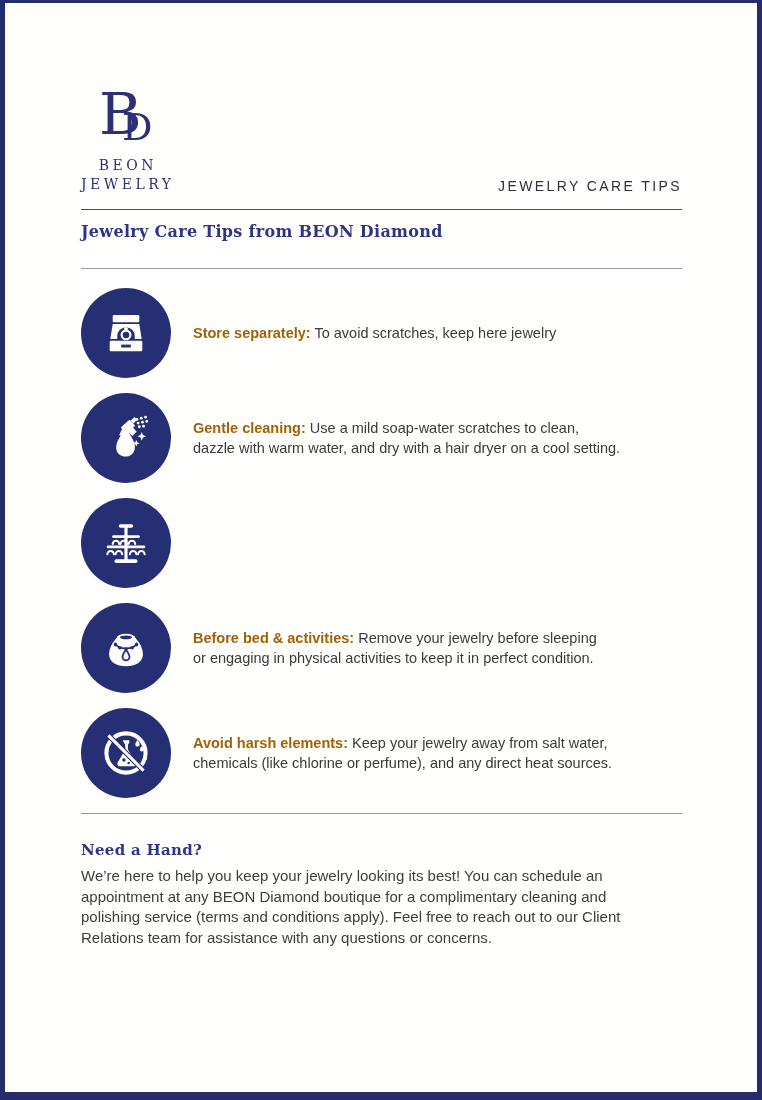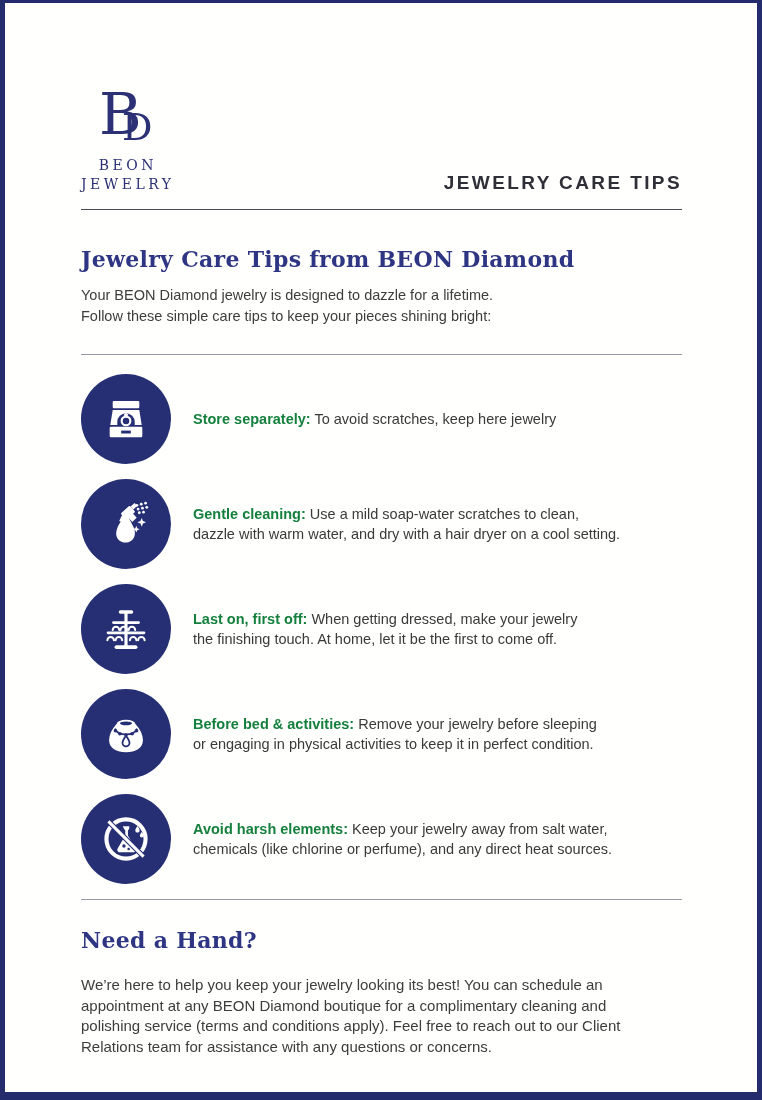--- a/index.html
+++ b/index.html
@@ -14,41 +14,41 @@
   
   .header {
     margin-top:79px;
     display:flex; justify-content:space-between; align-items:flex-end;
     padding-bottom:15px; border-bottom:1px solid #4a4a52;
   }
   .logo { display:flex; flex-direction:column; align-items:center; }
   .logo-mono { width:66px; height:72px; }
   .logo-name { color:#2b3174; font-family:"DejaVu Serif", serif; font-size:14px;
     letter-spacing:3.5px; line-height:19px; text-align:center; margin-top:2px; }
-  .doc-title { color:#2f2f38; font-size:19px; font-weight:bold; letter-spacing:2.4px; }
+  .doc-title { color:#2f2f38; font-size:14px; font-weight:normal; letter-spacing:2.4px; }
   
   .h-serif { font-family:"DejaVu Serif", serif; color:#2e3583; font-weight:600; }
-  .intro-heading { font-size:22px; margin-top:36px; letter-spacing:0.3px; }
+  .intro-heading { font-size:16px; margin-top:12px; letter-spacing:0.3px; }
   .intro-body { margin-top:13px; font-size:14.5px; color:#3d3d3d; line-height:21px; }
   .divider { border:none; border-top:1px solid #9a9aa6; margin:0; }
   .div-1 { margin-top:27px; }
   .div-2 { margin-top:14px; }
   
   .tips { padding-top:19px; }
   .tip-row { display:flex; align-items:center; margin-bottom:15px; }
   .tip-icon-circle {
     width:90px; height:90px; border-radius:50%; background:#272f74;
     flex:0 0 90px; display:flex; align-items:center; justify-content:center;
   }
   .tip-icon-circle svg { width:58px; height:58px; }
   .tip-text { margin-left:22px; font-size:14.5px; color:#3a3a3a; line-height:20.5px; max-width:490px; }
-  .tip-text b { color:#15803d; }
+  .tip-text b { color:#a16207; }
   
-  .hand-heading { font-size:22px; margin-top:27px; letter-spacing:0.3px; }
-  .hand-body { margin-top:22px; font-size:15px; color:#3d3d3d; line-height:20.5px; max-width:582px; }
+  .hand-heading { font-size:15px; margin-top:27px; letter-spacing:0.3px; }
+  .hand-body { margin-top:7px; font-size:15px; color:#3d3d3d; line-height:20.5px; max-width:582px; }
 </style>
 </head>
 <body>
 
 <div class="page">
 
   <div class="header">
     <div class="logo">
       <svg class="logo-mono" viewBox="0 0 66 72">
         <text x="4" y="52" font-family="DejaVu Serif, serif" font-size="58" fill="#2b3174">B</text>
@@ -56,24 +56,20 @@
       </svg>
       <div class="logo-name">
         <div>BEON</div>
         <div>JEWELRY</div>
       </div>
     </div>
     <div class="doc-title">JEWELRY CARE TIPS</div>
   </div>
 
   <h1 class="h-serif intro-heading">Jewelry Care Tips from BEON Diamond</h1>
-  <p class="intro-body">
-    <span>Your BEON Diamond jewelry is designed to dazzle for a lifetime.</span><br>
-    <span>Follow these simple care tips to keep your pieces shining bright:</span>
-  </p>
 
   <hr class="divider div-1">
 
   <div class="tips">
 
     <div class="tip-row">
       <div class="tip-icon-circle">
         <svg viewBox="0 0 48 48">
           <rect x="13" y="9" width="22" height="6" rx="1" fill="#fff"></rect>
           <path d="M13 16.5 L35 16.5 L37 29 L11 29 Z" fill="#fff"></path>
@@ -135,25 +131,20 @@
             <path d="M13 24.8 a2.7 2.7 0 1 1 5.4 0"></path>
             <path d="M19.4 24.8 a2.7 2.7 0 1 1 5.4 0"></path>
             <path d="M26.2 24.8 a2.7 2.7 0 1 1 5.4 0"></path>
             <path d="M8.6 33.3 a2.7 2.7 0 1 1 5.4 0"></path>
             <path d="M15.4 33.3 a2.7 2.7 0 1 1 5.4 0"></path>
             <path d="M27.2 33.3 a2.7 2.7 0 1 1 5.4 0"></path>
             <path d="M34 33.3 a2.7 2.7 0 1 1 5.4 0"></path>
           </g>
         </svg>
       </div>
-      <div class="tip-text">
-        <b>Last on, first off:</b>
-        <span>When getting dressed, make your jewelry</span><br>
-        <span>the finishing touch. At home, let it be the first to come off.</span>
-      </div>
     </div>
 
     <div class="tip-row">
       <div class="tip-icon-circle">
         <svg viewBox="0 0 48 48">
           <path fill="#fff" d="M16.3 15.5 c-4.2 4.6 -6.3 9.2 -6.3 13.6 c0 6.6 6.2 9.9 14 9.9 s14 -3.3 14 -9.9 c0 -4.4 -2.1 -9 -6.3 -13.6 z"></path>
           <ellipse cx="24" cy="15.2" rx="7.6" ry="2.9" fill="#fff"></ellipse>
           <ellipse cx="24" cy="15.2" rx="5" ry="1.5" fill="#272f74"></ellipse>
           <path d="M14.8 19.5 C17.5 26 30.5 26 33.2 19.5" fill="none" stroke="#272f74" stroke-width="1.5"></path>
           <circle cx="15.3" cy="21.3" r="1.5" fill="#272f74"></circle>

